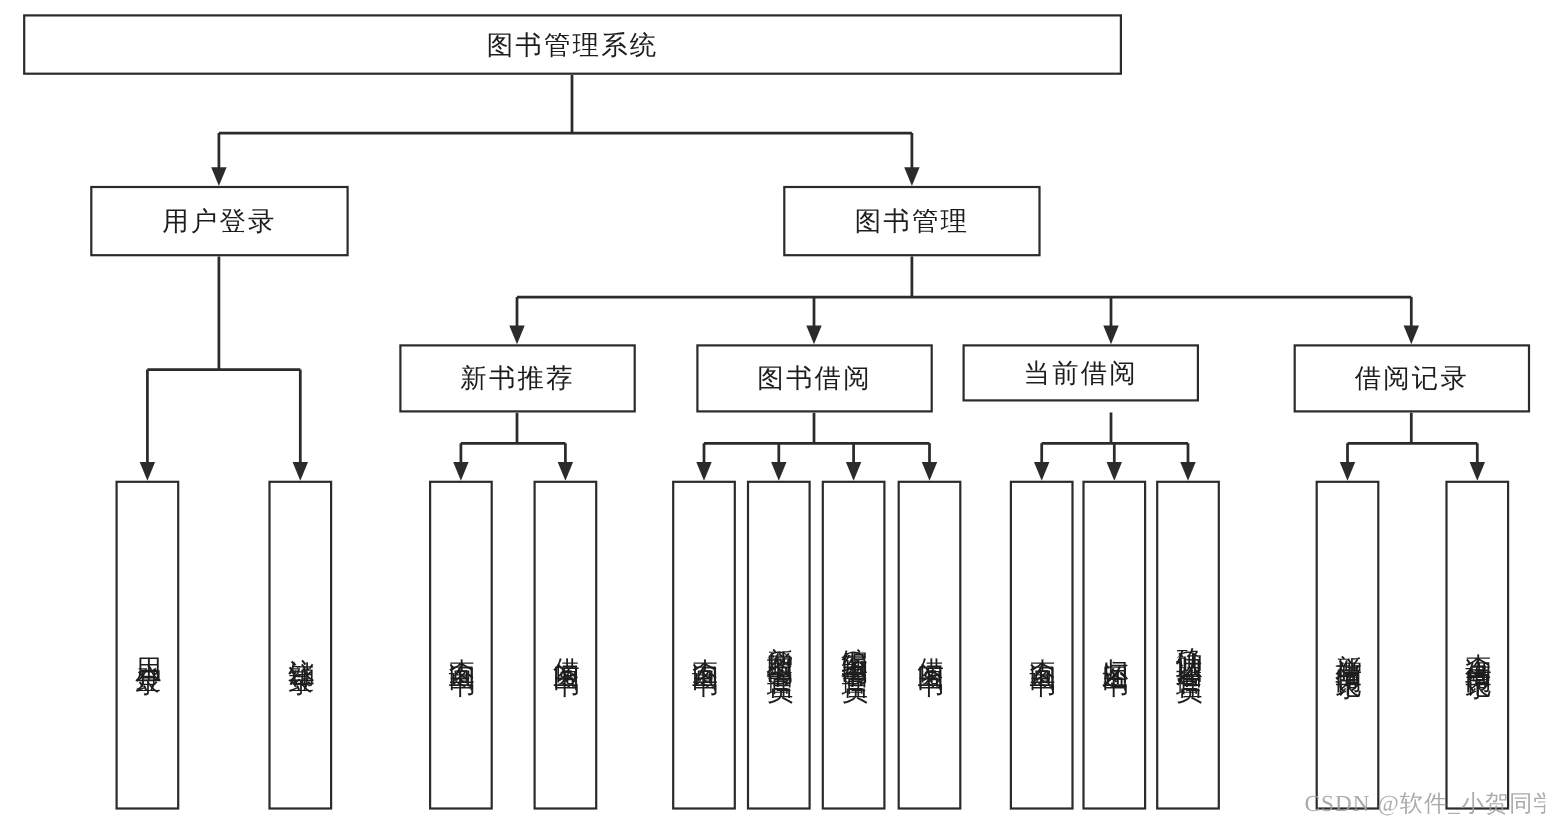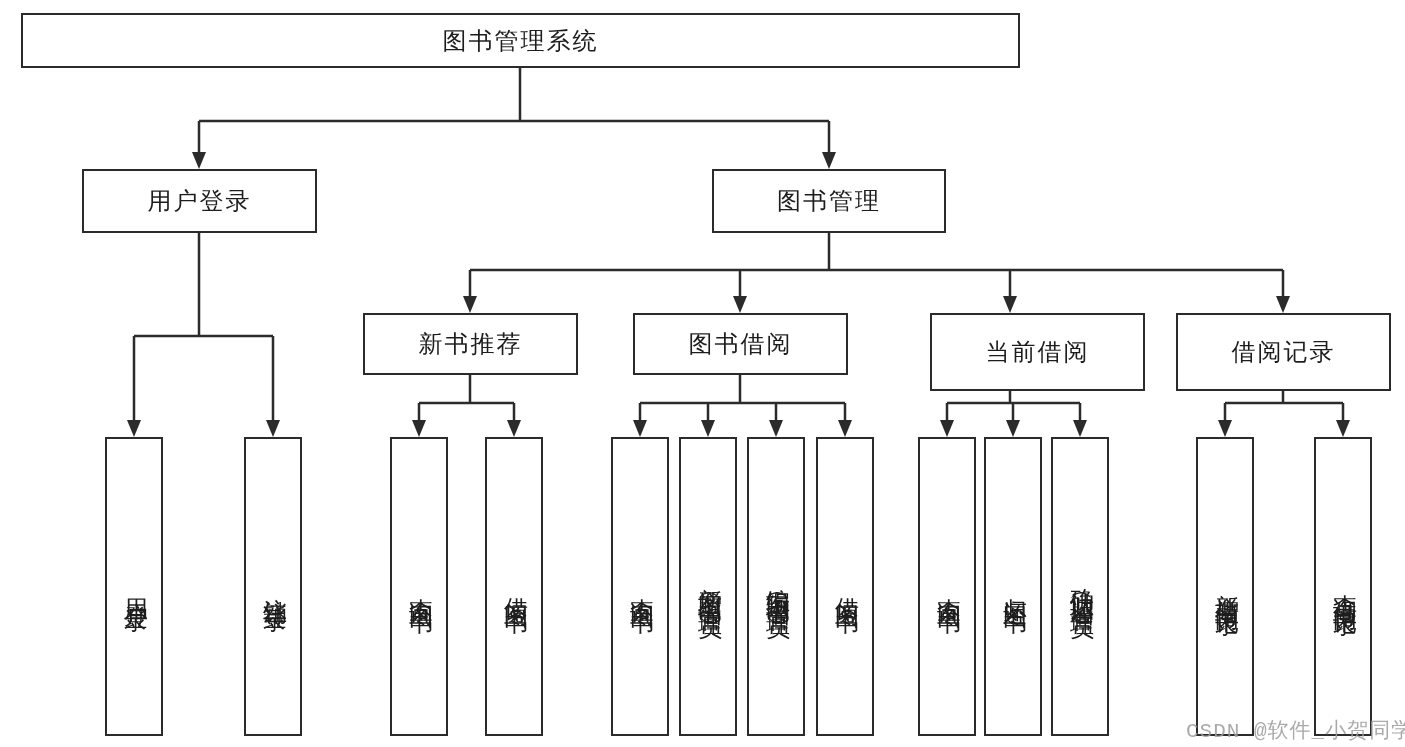--- a/index.html
+++ b/index.html
@@ -1,18 +1,18 @@
 <!DOCTYPE html>
 <html><head>
 <meta charset="utf-8">
 <style>
   html,body { margin:0; padding:0; background:#ffffff; }
   .canvas {
     position:relative; width:1405px; height:747px; background:#ffffff;
-    font-family:Liberation Mono, monospace; overflow:hidden;
+    font-family:Liberation Serif, serif; overflow:hidden;
   }
   .wires { position:absolute; left:0; top:0; z-index:1; }
   .box {
     position:absolute; box-sizing:border-box; z-index:2;
     border:2px solid #2b2b2b; background:#ffffff;
     display:flex; align-items:center; justify-content:center;
   }
   .lbl {
     font-size:24px; color:#1d1d1d; letter-spacing:2px; white-space:nowrap;
   }
@@ -84,24 +84,24 @@
   <div class="box" style="left:363px;top:313px;width:215px;height:62px">
     <span class="lbl">新书推荐</span>
   </div>
 
   <div class="box" style="left:712px;top:169px;width:234px;height:64px">
     <span class="lbl">图书管理</span>
   </div>
   <div class="box" style="left:633px;top:313px;width:215px;height:62px">
     <span class="lbl">图书借阅</span>
   </div>
-  <div class="box" style="left:930px;top:313px;width:215px;height:78px">
+  <div class="box" style="left:875px;top:313px;width:215px;height:52px">
     <span class="lbl">当前借阅</span>
   </div>
-  <div class="box" style="left:1176px;top:313px;width:215px;height:78px">
+  <div class="box" style="left:1176px;top:313px;width:215px;height:62px">
     <span class="lbl">借阅记录</span>
   </div>
 
   <div class="box leaf" style="left:105px;top:437px;width:58px;height:299px">
     <span class="lbl">用户登录</span>
   </div>
   <div class="box leaf" style="left:244px;top:437px;width:58px;height:299px">
     <span class="lbl">注销登录</span>
   </div>
 

